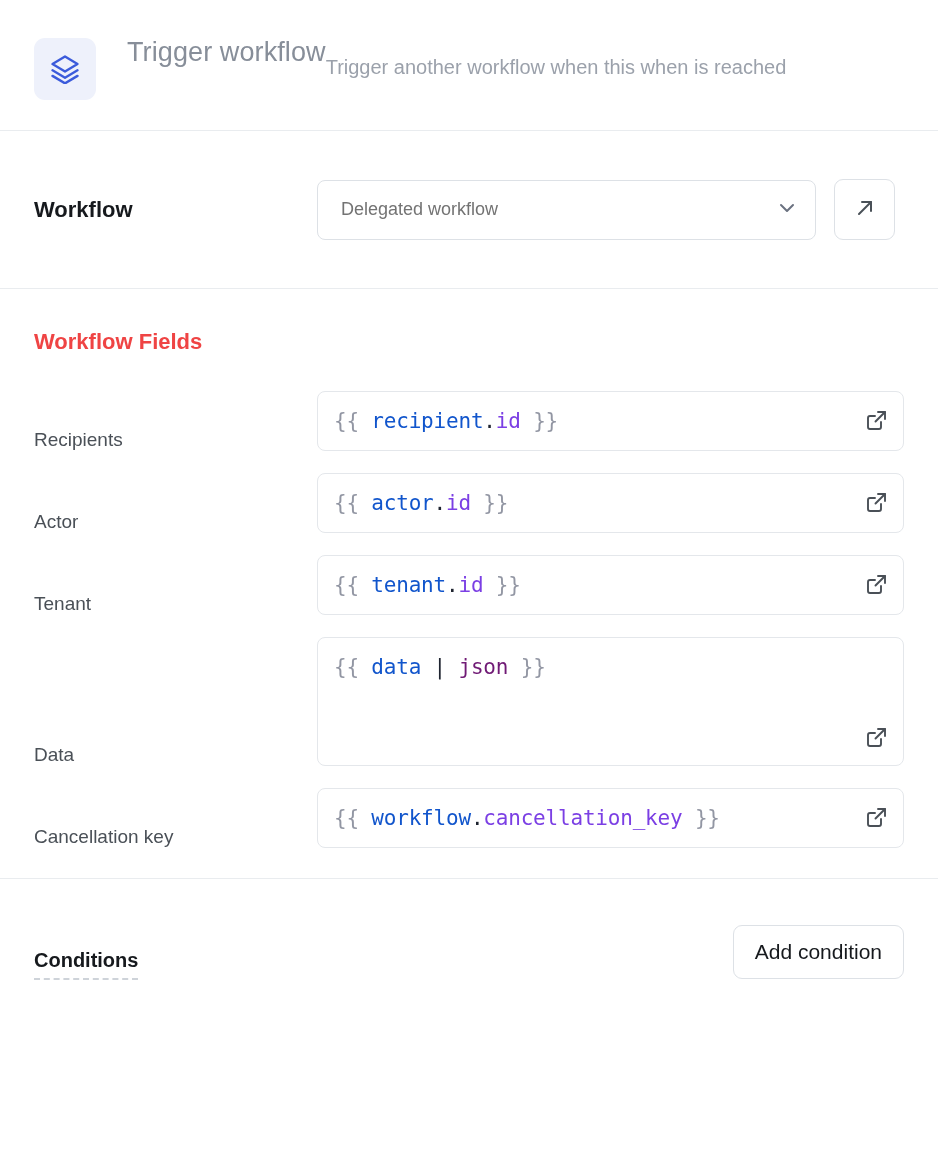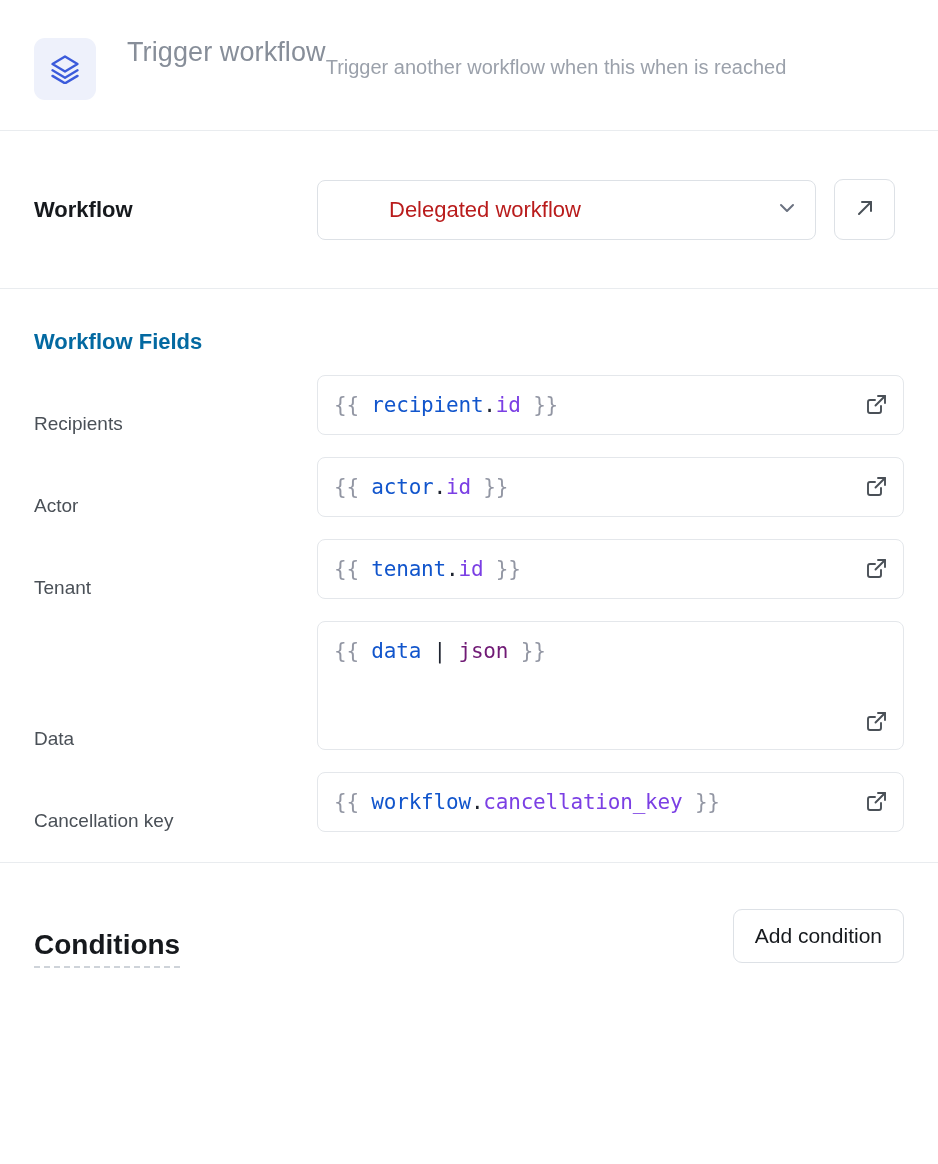--- a/index.html
+++ b/index.html
@@ -78,27 +78,26 @@
     height: 60px;
     border: 1px solid #dde1e6;
     border-radius: 8px;
     background: #fff;
     display: flex;
     align-items: center;
     padding: 0 16px 0 23px;
     box-sizing: border-box;
   }
   .select-value {
-    font-size: 22px;
-    color: #b91c1c;
+    font-size: 18px;
+    color: #737373;
     flex: 1 1 auto;
     white-space: nowrap;
     overflow: hidden;
     text-overflow: ellipsis;
-    margin-left: 48px;
   }
   .chevron { flex: 0 0 auto; display: block; }
   .icon-square-btn {
     margin-left: 18px;
     width: 61px;
     height: 61px;
     border: 1px solid #dde1e6;
     border-radius: 9px;
     background: #fff;
     display: flex;
@@ -107,22 +106,22 @@
     flex: 0 0 auto;
     cursor: pointer;
     padding: 0;
   }
 
   
   .fields-section { padding: 40px 34px 0 34px; }
   .section-heading {
     font-size: 22px;
     font-weight: 700;
-    color: #0369a1;
-    margin-bottom: 20px;
+    color: #ef4444;
+    margin-bottom: 36px;
   }
   .field-row {
     display: flex;
     align-items: flex-end;
     margin-bottom: 22px;
   }
   .field-label {
     width: 283px;
     flex: 0 0 auto;
     font-size: 19px;
@@ -178,21 +177,21 @@
 
   
   .conditions-section {
     padding: 0 34px;
     display: flex;
     align-items: center;
     justify-content: space-between;
     height: 146px;
   }
   .conditions-title {
-    font-size: 28px;
+    font-size: 20px;
     font-weight: 700;
     color: #16191d;
     border-bottom: 2px dashed #ced3d9;
     padding-bottom: 7px;
     line-height: 1.05;
     margin-top: 26px;
   }
   .add-condition-btn {
     border: 1px solid #dde1e6;
     border-radius: 9px;

